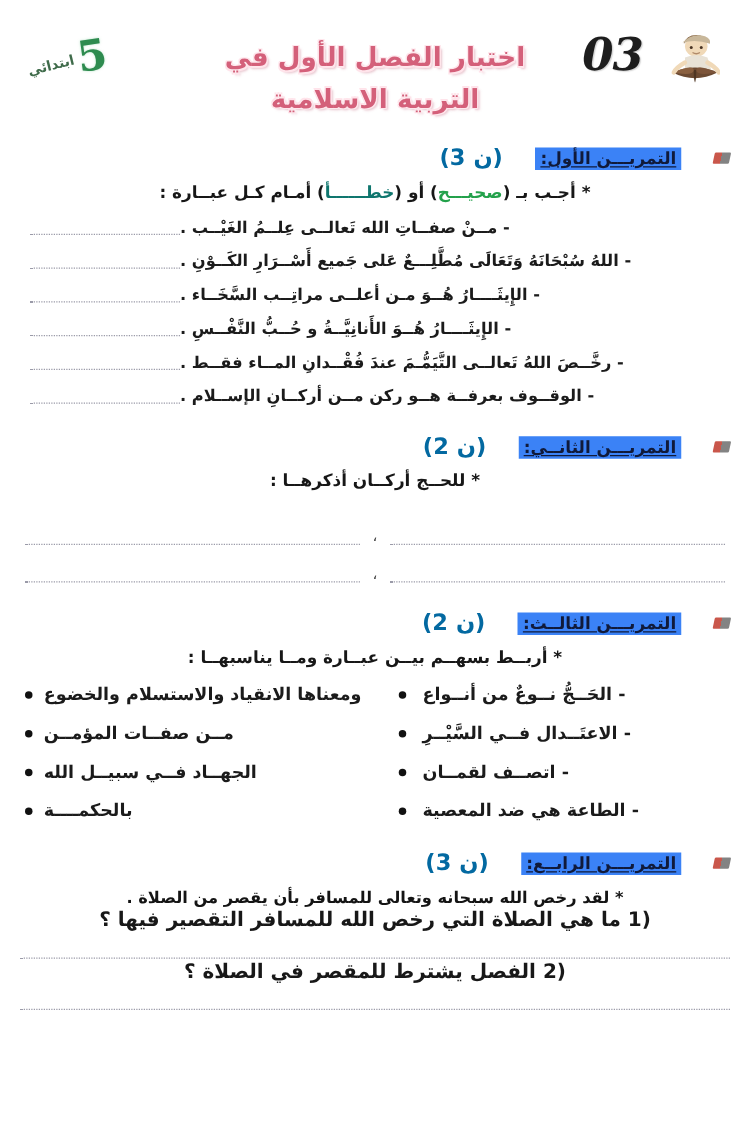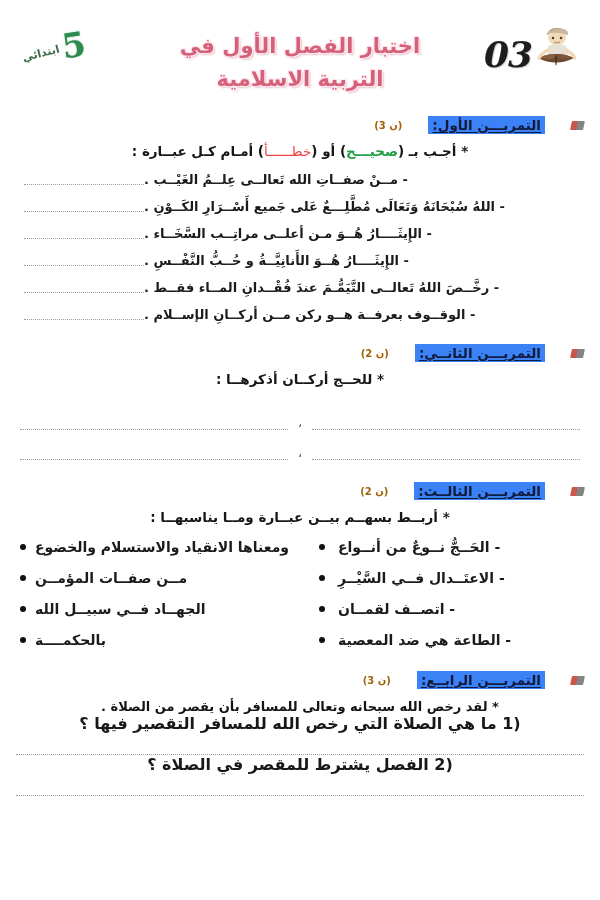--- a/index.html
+++ b/index.html
@@ -56,22 +56,22 @@
     color: #3f6b4a;
     transform: rotate(-14deg);
     white-space: nowrap;
   }
 
   .exam-number-wrap {
     position: absolute;
     top: 26px;
     right: 10px;
     display: flex;
-    align-items: flex-end;
-    gap: 2px;
+    align-items: flex-start;
+    gap: 20px;
   }
   .exam-number {
     font-family: "DejaVu Serif", "Liberation Serif", serif;
     font-style: italic;
     font-weight: bold;
     font-size: 36px;
     color: #1d1d1d;
     line-height: 1;
     letter-spacing: -1px;
     text-shadow: 1px 1px 1px rgba(0,0,0,0.18);
@@ -132,43 +132,43 @@
     font-size: 13.5px;
     font-weight: bold;
     color: #101a3a;
     text-decoration: underline;
     text-underline-offset: 2px;
     padding: 1px 4px 1px 4px;
     letter-spacing: 1px;
     white-space: nowrap;
   }
   .ex-points {
-    font-size: 10px;
-    font-weight: bold;
-    color: #a16207;
+    font-size: 18px;
+    font-weight: bold;
+    color: #0369a1;
     direction: ltr;
     white-space: nowrap;
   }
 
   
   .instruction {
     text-align: center;
     font-size: 13.5px;
     font-weight: bold;
     color: #171717;
     margin-top: 9px;
     letter-spacing: 0.4px;
   }
   .word-true {
     color: #23a14b;
     font-weight: bold;
   }
   .word-false {
-    color: #ef4444;
-    font-weight: normal;
+    color: #0f766e;
+    font-weight: bold;
   }
 
   
   .tf-list {
     margin-top: 7px;
   }
   .tf-row {
     display: flex;
     align-items: center;
     justify-content: flex-end;

